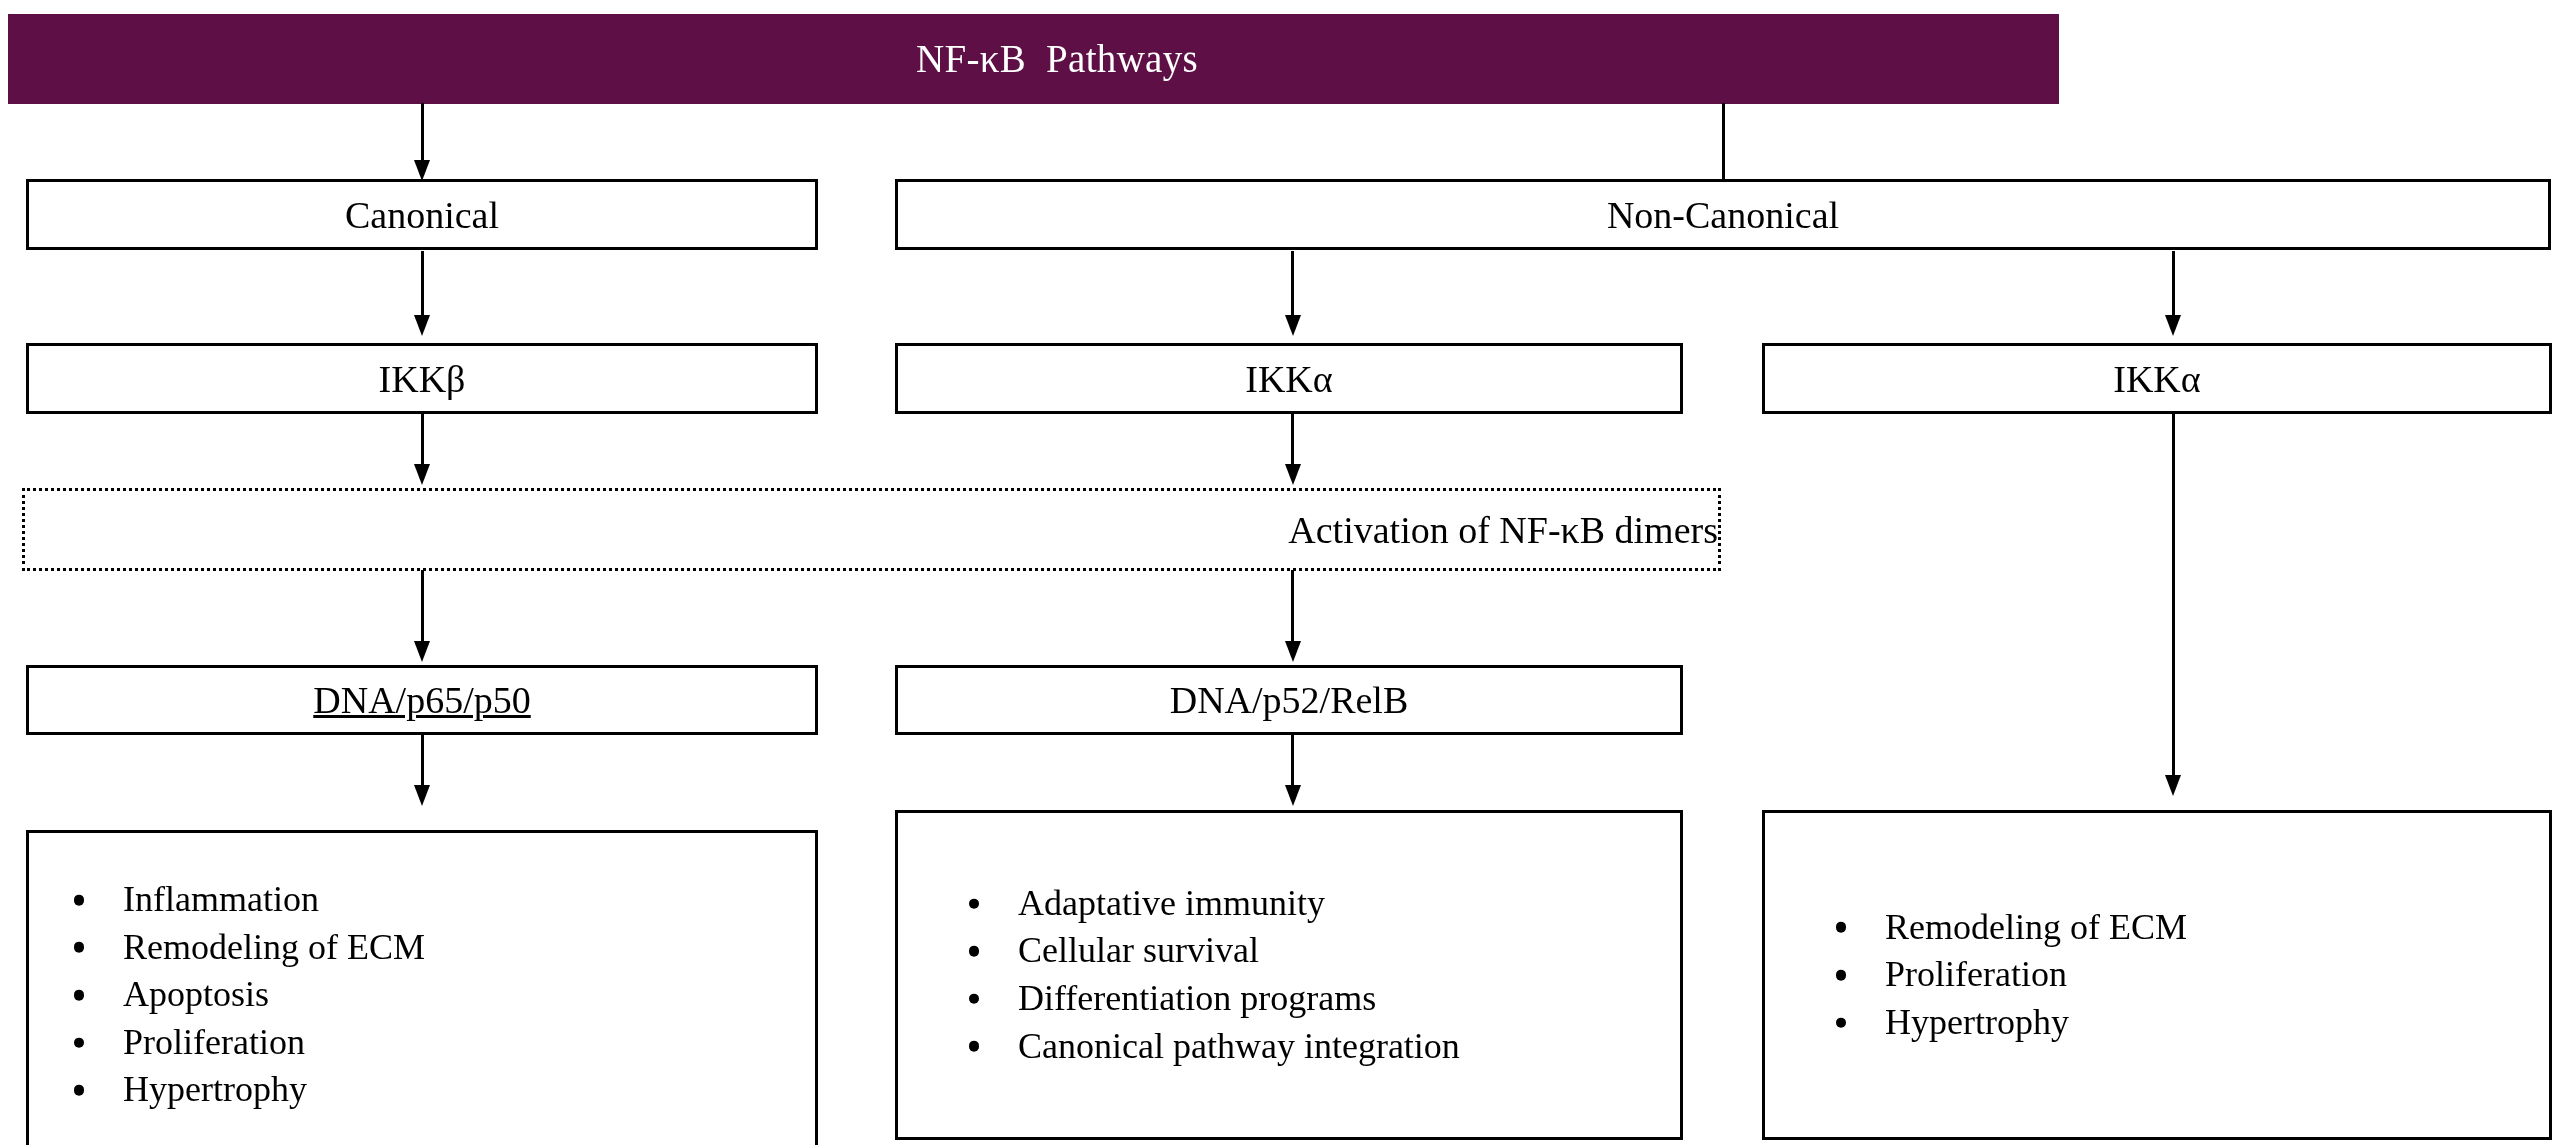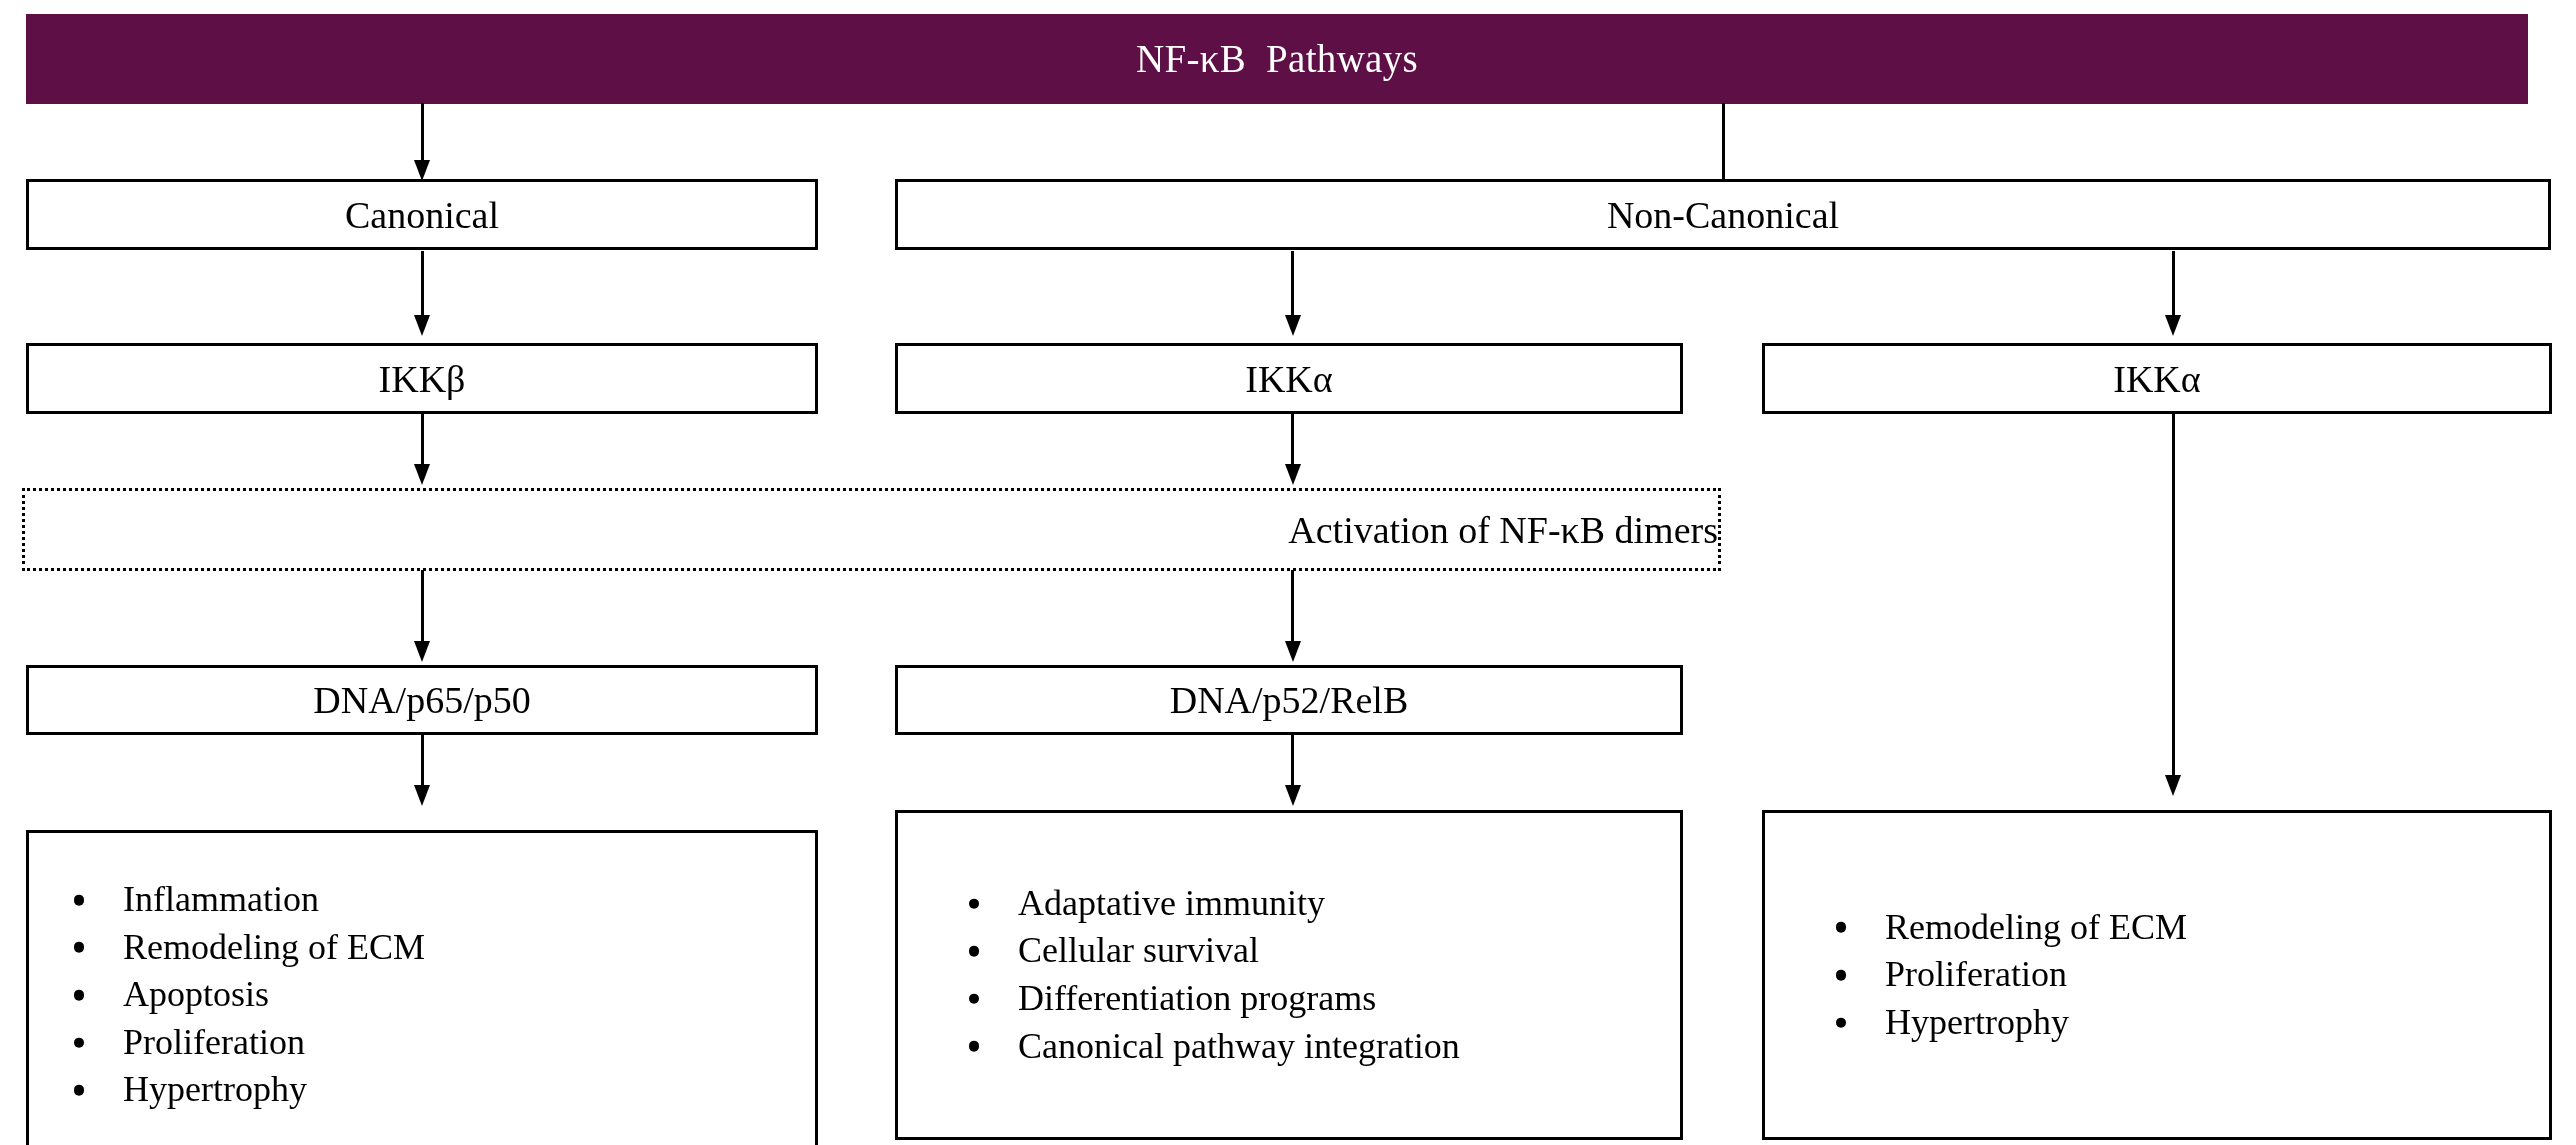--- a/index.html
+++ b/index.html
@@ -47,21 +47,21 @@
     border-left:8.8px solid transparent;
     border-right:8.8px solid transparent;
     border-top:21px solid #000000;
   }
 </style>
 </head>
 <body>
 
 <div id="canvas">
 
-  <div class="hdr" style="left:26px;top:13.8px;width:2502px;height:90px;">
+  <div class="hdr" style="left:8px;top:13.8px;width:2004px;height:90px;padding-left:47px;">
     <span>NF-κB  Pathways</span>
   </div>
 
   <div class="vline" style="left:421px;top:103px;height:63px;"></div>
   <div class="arrowhead" style="left:414px;top:160px;"></div>
 
   <div class="vline" style="left:1722px;top:103px;height:76px;"></div>
 
   <div class="box" style="left:26px;top:179px;width:792px;height:71px;align-items:center;">
     <span>Canonical</span>
@@ -104,21 +104,21 @@
   <div class="dotbox" style="left:22px;top:488px;width:1699px;height:83px;">
     <span>Activation of NF-κB dimers</span>
   </div>
 
   <div class="vline" style="left:421px;top:570px;height:74px;"></div>
   <div class="arrowhead" style="left:414px;top:641px;"></div>
 
   <div class="vline" style="left:1291px;top:570px;height:74px;"></div>
   <div class="arrowhead" style="left:1285px;top:641px;"></div>
 
-  <div class="box" style="left:26px;top:665px;width:792px;height:70px;">
+  <div class="box" style="left:26px;top:665px;width:792px;height:70px;text-decoration:underline;">
     <span>DNA/p65/p50</span>
   </div>
 
   <div class="box" style="left:895px;top:665px;width:788px;height:70px;">
     <span>DNA/p52/RelB</span>
   </div>
 
   <div class="vline" style="left:421px;top:735px;height:54px;"></div>
   <div class="arrowhead" style="left:414px;top:785px;"></div>
 

